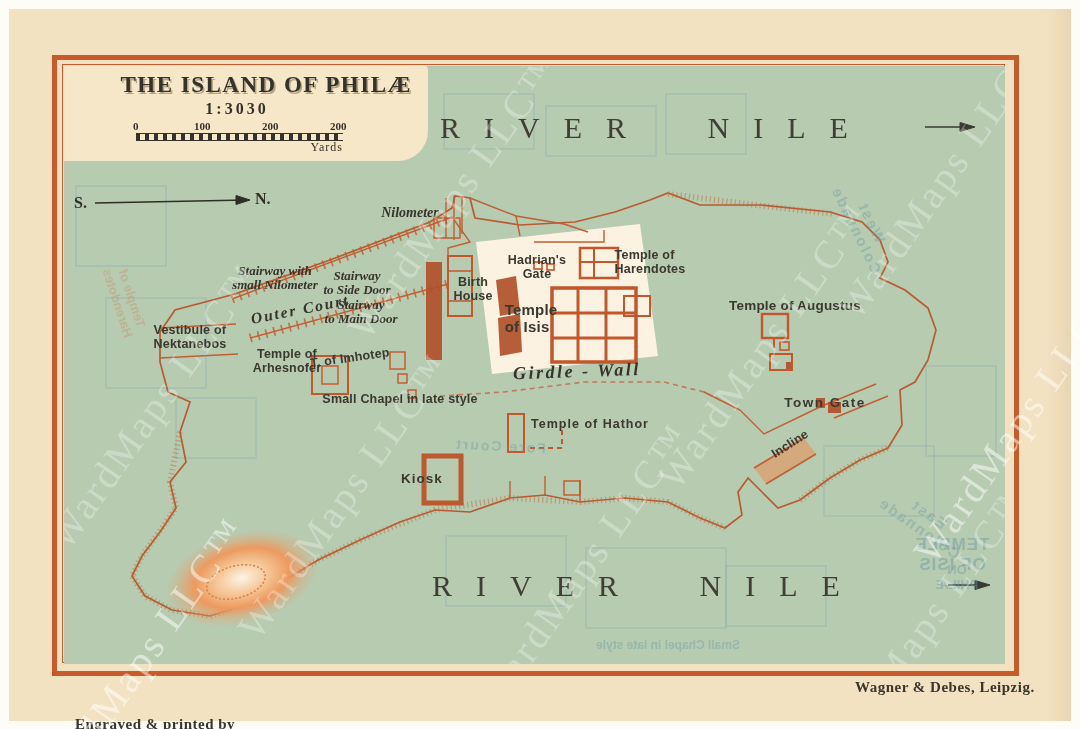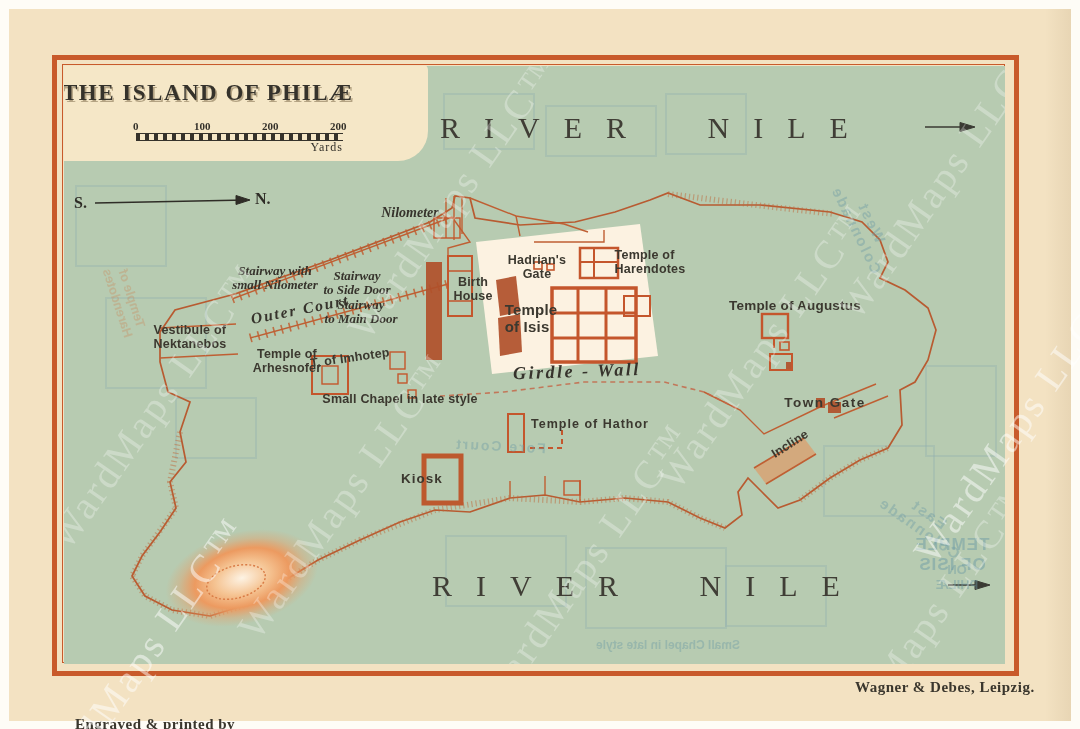--- a/index.html
+++ b/index.html
@@ -11,21 +11,21 @@
   .frame-thick{position:absolute;left:52px;top:55px;width:957px;height:611px;
         border:5px solid #c85a2b;}
   .frame-thin{position:absolute;left:62px;top:64px;width:941px;height:597px;
         border:1.5px solid #c85a2b;}
   .map{position:absolute;left:64px;top:66px;width:941px;height:598px;background:#b7cbb1;overflow:hidden;}
   .map svg{position:absolute;left:0;top:0;}
 
   
   .title-block{position:absolute;left:-2px;top:-2px;width:366px;height:97px;background:#f5e7c7;
         border-radius:0 6px 30px 0;}
-  .map-title{position:absolute;left:0px;top:16px;width:350px;text-align:left;
+  .map-title{position:absolute;left:0px;top:8px;width:350px;text-align:right;
         font-size:23px;font-weight:bold;letter-spacing:1.5px;color:#35322b;
         text-shadow:1.6px 1.6px 0 rgba(125,108,74,0.55);}
   .map-scale-ratio{position:absolute;left:0px;top:36px;width:350px;text-align:center;
         font-size:16px;font-weight:bold;letter-spacing:3px;color:#35322b;}
   .scalebar{position:absolute;left:74px;top:60px;width:207px;height:26px;color:#35322b;}
   .scalebar .num{position:absolute;top:-4px;font-size:11px;font-weight:bold;}
   .scalebar .bar{position:absolute;left:0;top:9px;width:207px;height:6px;
         border-top:1.2px solid #35322b;border-bottom:1.2px solid #35322b;
         background:repeating-linear-gradient(90deg,#35322b 0 4px,rgba(0,0,0,0) 4px 9px);}
   .scalebar .unit{position:absolute;left:0;top:16px;width:207px;text-align:right;
@@ -211,20 +211,21 @@
     <div class="verso" style="left:860px;top:455px;font-size:15px;letter-spacing:2px;
                 transform:translate(-50%,-50%) rotate(35deg) scaleX(-1);">East Colonnade</div>
     <div class="verso" style="left:888px;top:489px;font-size:17px;letter-spacing:1px;color:rgba(110,155,165,0.50);">TEMPLE OF ISIS</div>
     <div class="verso" style="left:893px;top:512px;font-size:13px;color:rgba(110,155,165,0.45);">ON PHILÆ</div>
     <div class="verso" style="left:436px;top:380px;font-size:14px;letter-spacing:2px;
                 transform:translate(-50%,-50%) rotate(3deg) scaleX(-1);">Fore Court</div>
     <div class="verso" style="left:604px;top:580px;font-size:12px;">Small Chapel in late style</div>
 
     <div class="title-block">
       <div class="map-title">THE ISLAND OF PHILÆ</div>
+      <div class="map-scale-ratio">1:3030</div>
       <div class="scalebar">
         <span class="num" style="left:-3px;">0</span>
         <span class="num" style="left:58px;">100</span>
         <span class="num" style="left:126px;">200</span>
         <span class="num" style="left:194px;">200</span>
         <div class="bar"></div>
         <div class="unit">Yards</div>
       </div>
     </div>
 

